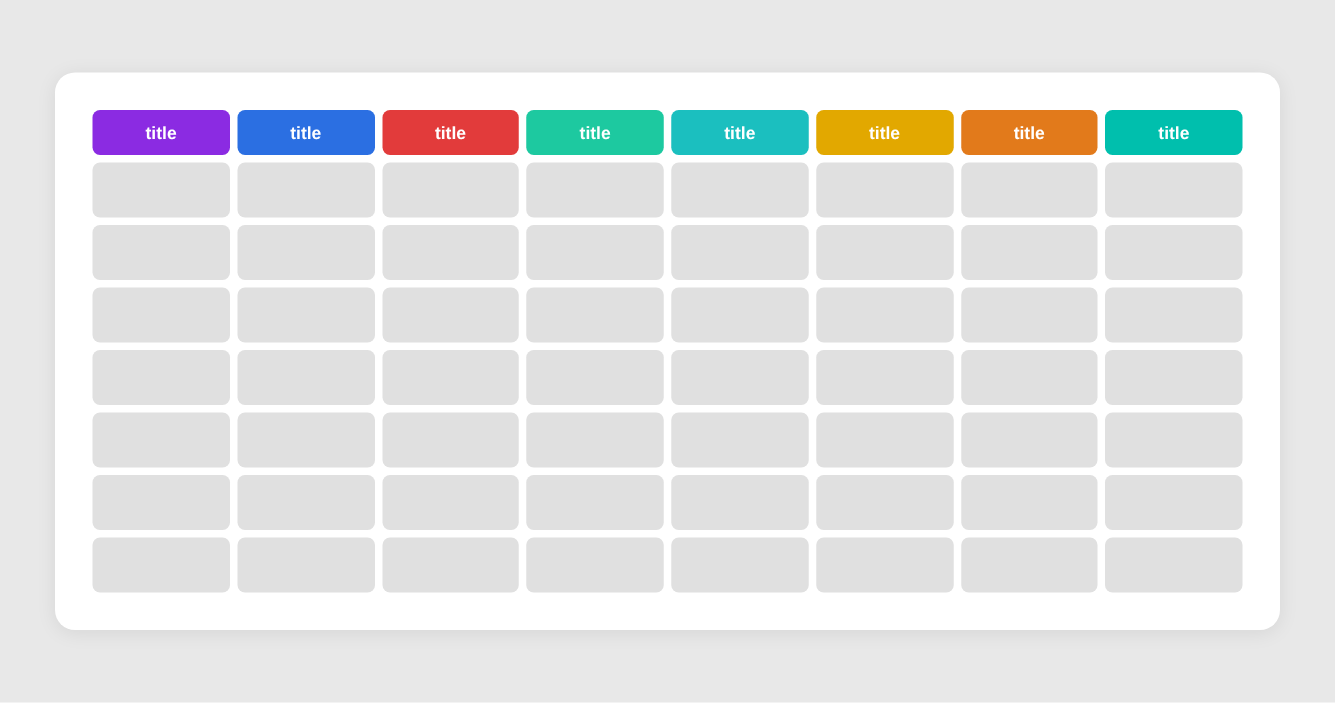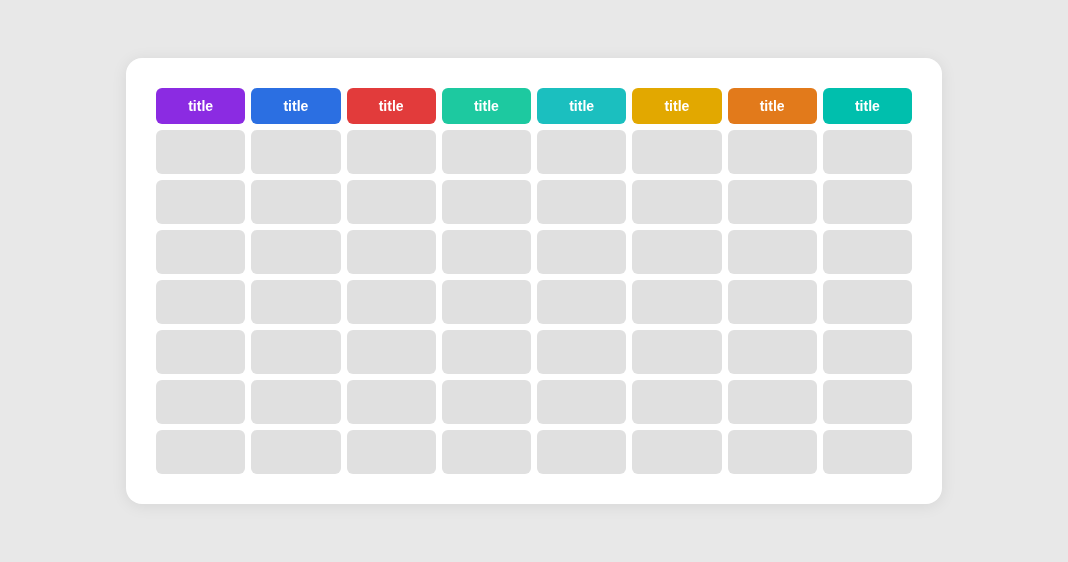--- a/index.html
+++ b/index.html
@@ -15,21 +15,21 @@
       display: flex;
       align-items: center;
       justify-content: center;
       font-family: Arial, sans-serif;
     }
 
     .card {
       background: #ffffff;
       border-radius: 16px;
       padding: 30px;
-      width: 816px;
+      width: 980px;
       box-shadow: 0 2px 16px rgba(0,0,0,0.08);
     }
 
     .table-container {
       width: 100%;
     }
 
     .table-grid {
       display: grid;
       grid-template-columns: repeat(8, 1fr);

